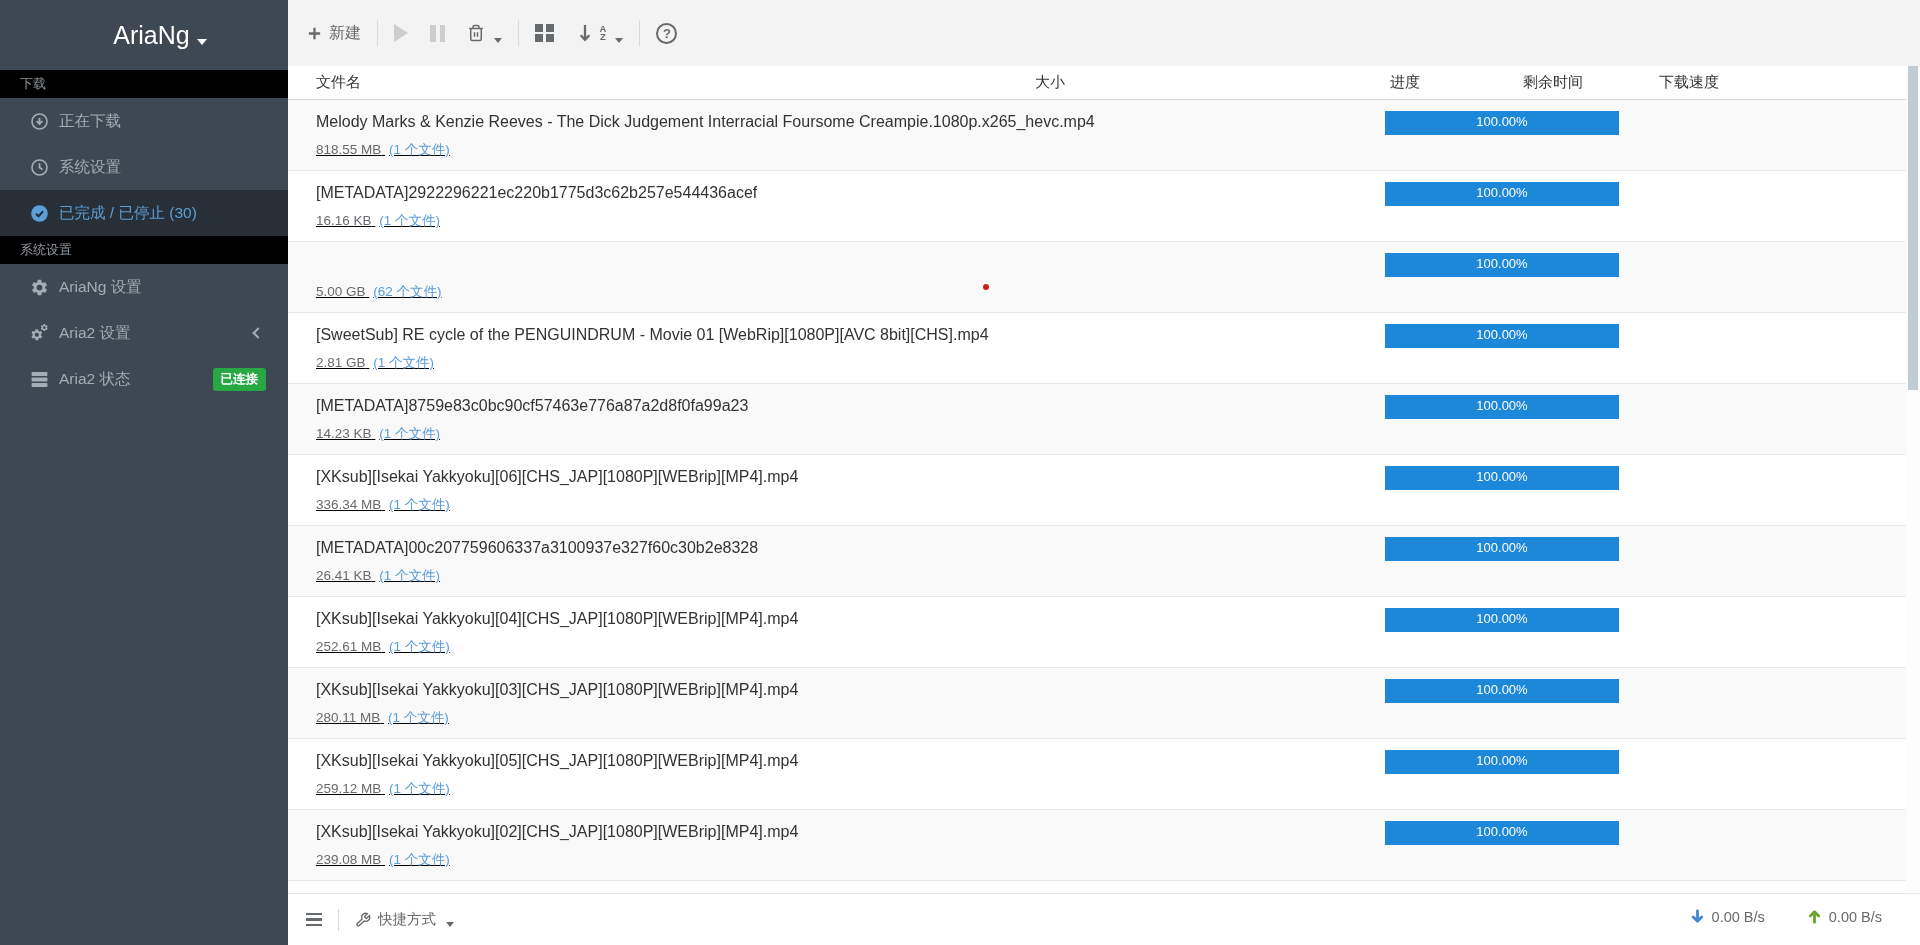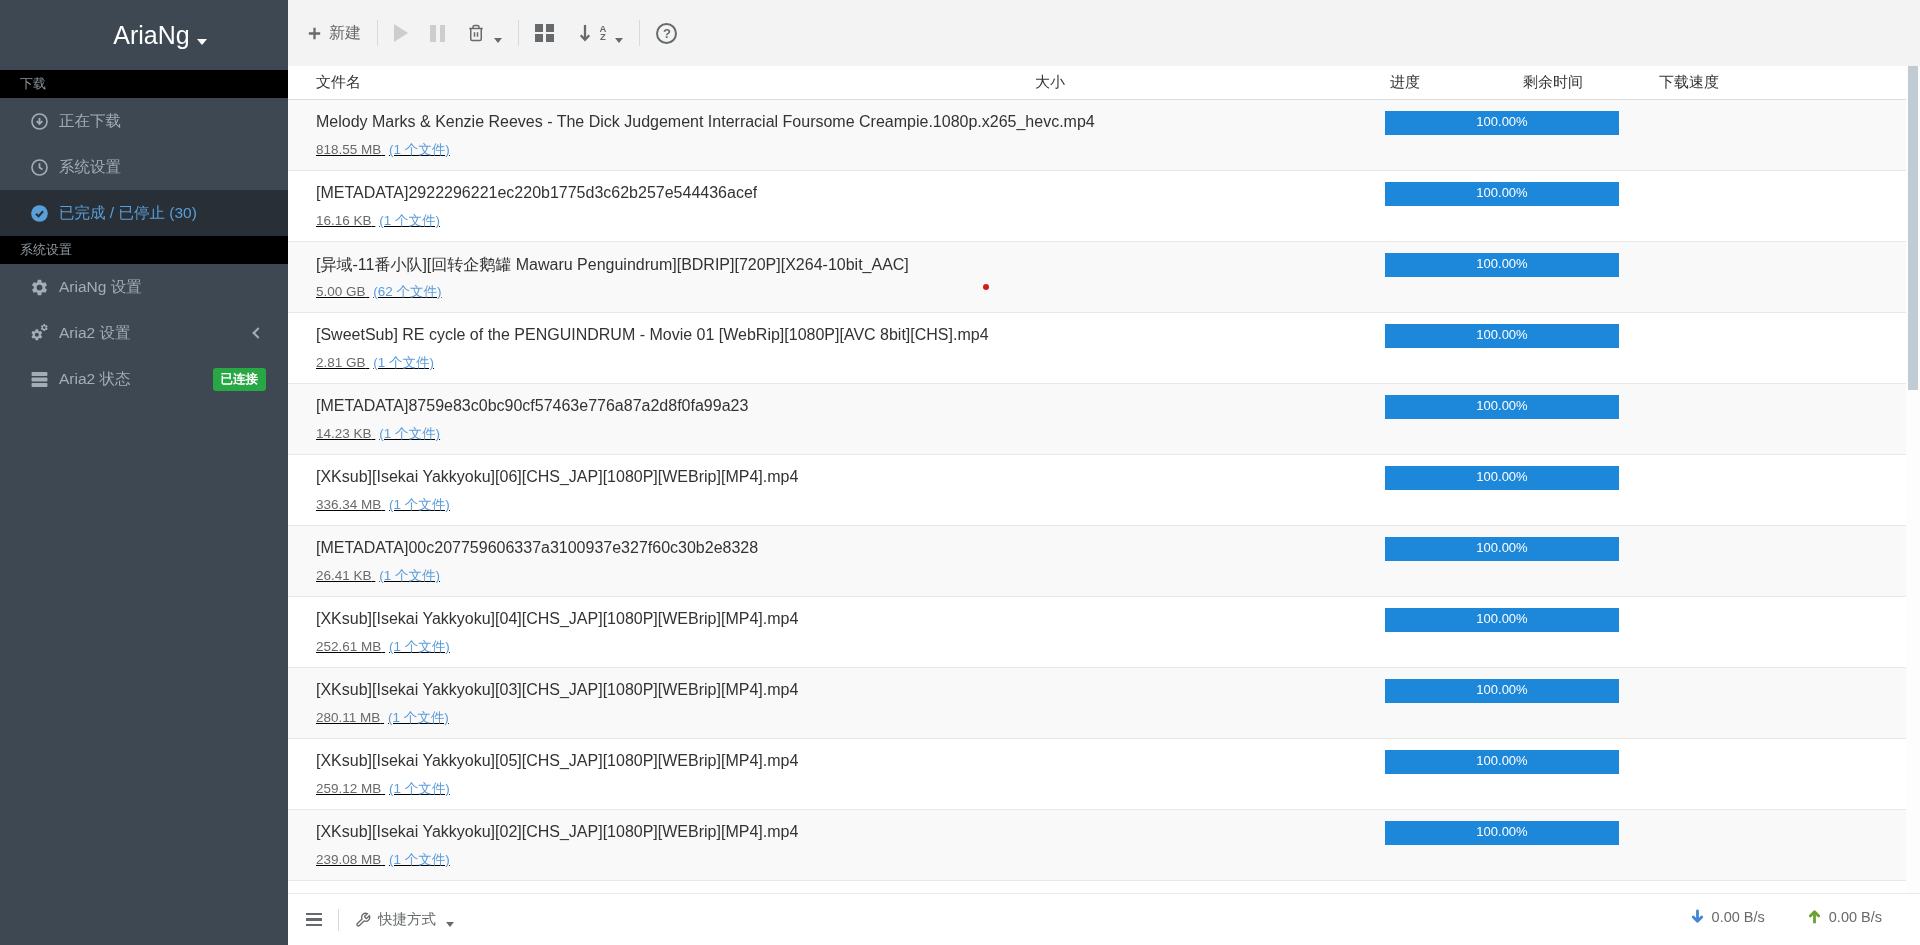--- a/index.html
+++ b/index.html
@@ -250,21 +250,20 @@
       <span class="task-size">16.16 KB</span>
       <a class="task-files">(1 个文件)</a>
     </div>
     <div class="progress">
       <div class="progress-fill" style="width: 100%;">
         <span>100.00%</span>
       </div>
     </div>
   </div>
         <div class="task-row">
-    <div class="task-name">[异域-11番小队][回转企鹅罐 Mawaru Penguindrum][BDRIP][720P][X264-10bit_AAC]</div>
     <div class="task-meta">
       <span class="task-size">5.00 GB</span>
       <a class="task-files">(62 个文件)</a>
     </div>
     <div class="progress">
       <div class="progress-fill" style="width: 100%;">
         <span>100.00%</span>
       </div>
     </div>
   </div>

